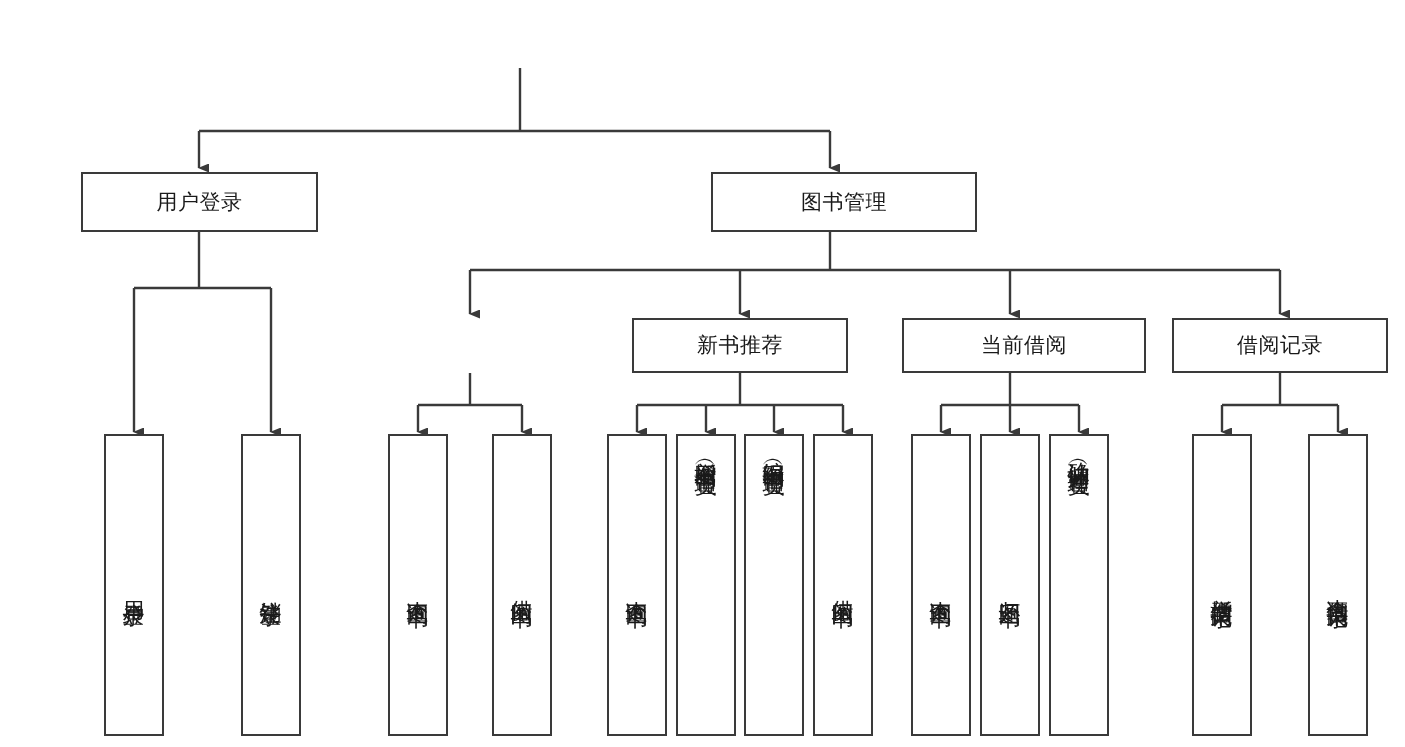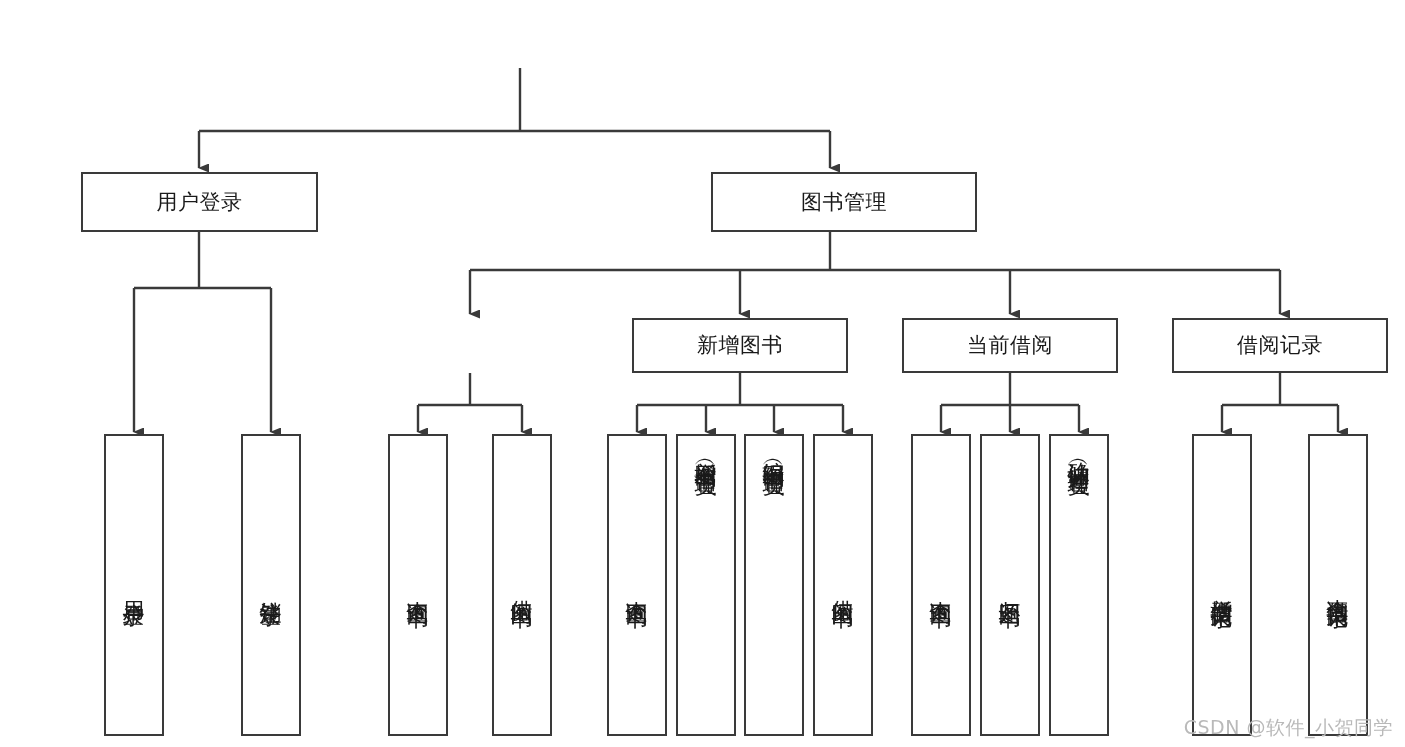--- a/index.html
+++ b/index.html
@@ -134,23 +134,23 @@
 
 
   <div class="node horiz" style="left:81px; top:172px; width:237px; height:60px;">
     <span class="node-label">用户登录</span>
   </div>
   <div class="node horiz" style="left:711px; top:172px; width:266px; height:60px;">
     <span class="node-label">图书管理</span>
   </div>
 
   <div class="node horiz" style="left:632px; top:318px; width:216px; height:55px;">
-    <span class="node-label">新增图书</span>
-  </div>
-  <div class="node horiz" style="left:902px; top:318px; width:216px; height:55px;">
+    <span class="node-label">新书推荐</span>
+  </div>
+  <div class="node horiz" style="left:902px; top:318px; width:244px; height:55px;">
     <span class="node-label">当前借阅</span>
   </div>
   <div class="node horiz" style="left:1172px; top:318px; width:216px; height:55px;">
     <span class="node-label">借阅记录</span>
   </div>
 
   <div class="node leaf" style="left:104px; top:434px; width:60px; height:302px;">
     <span class="node-label">用户登录</span>
   </div>
   <div class="node leaf" style="left:241px; top:434px; width:60px; height:302px;">
@@ -187,15 +187,14 @@
     <span class="node-label">确认归还（管理员）</span>
   </div>
 
   <div class="node leaf" style="left:1192px; top:434px; width:60px; height:302px;">
     <span class="node-label">新增借阅记录</span>
   </div>
   <div class="node leaf" style="left:1308px; top:434px; width:60px; height:302px;">
     <span class="node-label">查询借阅记录</span>
   </div>
 
-  <div id="watermark">CSDN @软件_小贺同学</div>
 
 </div>
 
 </body></html>

